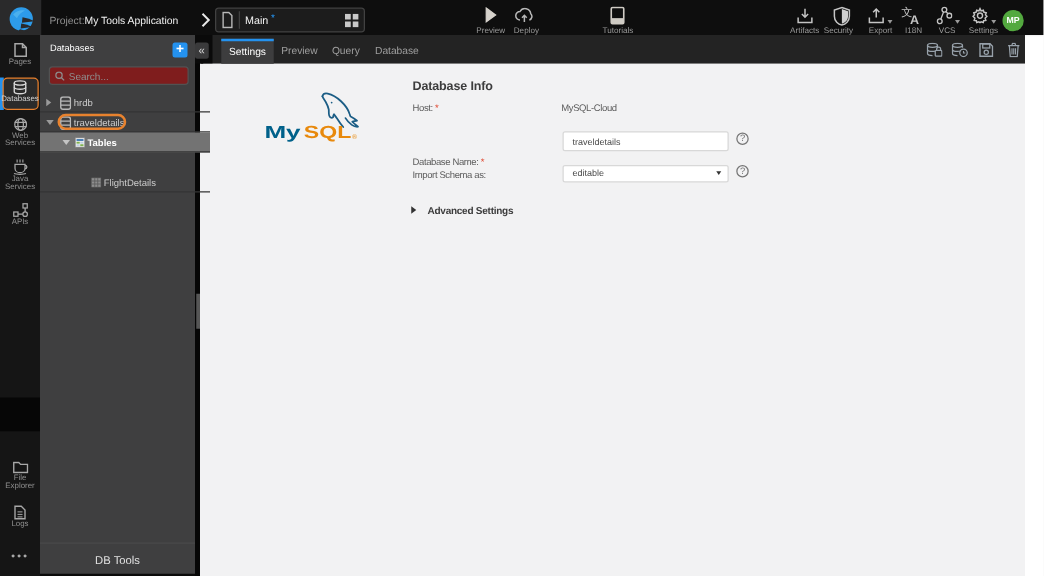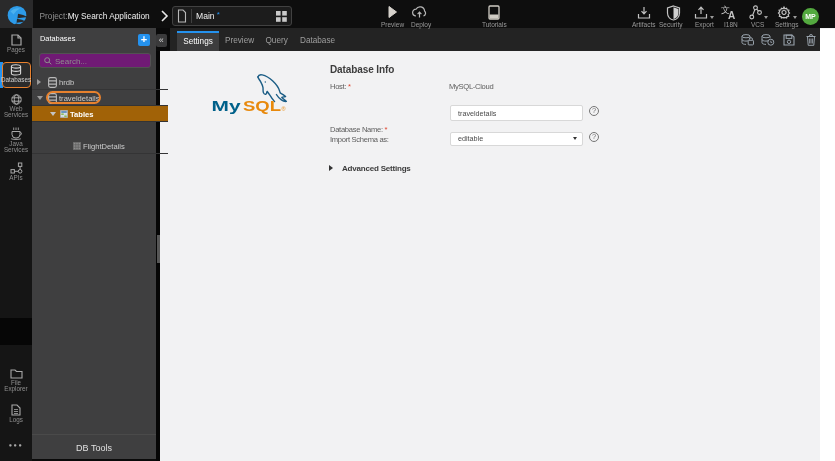--- a/index.html
+++ b/index.html
@@ -13,21 +13,21 @@
   .tb-label { position:absolute; font-size:6.5px; color:#9a9a9a; white-space:nowrap; }
   .caret { position:absolute; width:0; height:0; border-left:2.5px solid transparent; border-right:2.5px solid transparent; border-top:3px solid #9a9a9a; }
   
   #sidebar { left:0; top:28px; width:32px; height:433px; background:#151515; }
   .sb-item { position:absolute; left:0; width:32px; text-align:center; color:#8f8f8f; font-size:6.3px; line-height:6px; }
   .sb-item svg { display:block; margin:0 auto 1px auto; }
   
   #panel { left:32px; top:28px; width:124px; height:433px; background:#3f3f40; }
   #panel-hd { position:absolute; left:8px; top:6px; color:#ffffff; font-size:8px; }
   #plus { position:absolute; left:138px; top:34px; width:12px; height:12px; background:#2492ef; border-radius:2px; color:#fff; font-size:11px; line-height:11px; text-align:center; font-weight:bold; }
-  #search { position:absolute; left:39px; top:53px; width:112px; height:15px; background:#701a75; border:1px solid #525252; border-radius:3px; color:#8e8e8e; font-size:8px; line-height:13px; }
+  #search { position:absolute; left:39px; top:53px; width:112px; height:15px; background:#7f1d1d; border:1px solid #525252; border-radius:3px; color:#8e8e8e; font-size:8px; line-height:13px; }
   .row { position:absolute; left:32px; width:136px; height:16px; border-bottom:1px solid #343435; color:#cccccc; font-size:7.6px; }
   .row .txt { position:absolute; top:4px; }
   .tri-r { position:absolute; width:0; height:0; border-top:3.5px solid transparent; border-bottom:3.5px solid transparent; border-left:4.5px solid #9a9a9a; }
   .tri-d { position:absolute; width:0; height:0; border-left:3.5px solid transparent; border-right:3.5px solid transparent; border-top:4.5px solid #9a9a9a; }
   #dbtools { position:absolute; left:32px; top:434px; width:124px; height:27px; border-top:1px solid #4a4a4a; color:#e0e0e0; font-size:9px; text-align:center; line-height:26px; }
   
   #strip { left:156px; top:28px; width:4px; height:433px; background:#060606; }
   #thumb { left:157px; top:235px; width:2.5px; height:28px; background:#565656; }
   
   #tabbar { left:161px; top:28px; width:659px; height:23px; background:#232323; }
@@ -58,21 +58,21 @@
   <div class="abs" id="content"></div>
   <div class="abs" id="gutter"></div>
 
   <svg class="abs" style="left:7px;top:5px" width="21" height="21" viewBox="0 0 21 21">
     <circle cx="10" cy="10.2" r="9.3" fill="#2d9be9"></circle>
     <path d="M11 8.8 Q16.5 9.6 20.6 12.0 L10.5 13.2 Z" fill="#2a2a2b"></path>
     <path d="M10 13.8 Q15 14.4 18.8 16.6 L9.5 17.8 Z" fill="#2a2a2b"></path>
     <path d="M9 18.4 Q13 19 16 21.2 L11.5 23.5 Q9 21.5 7.8 19.6 Z" fill="#2a2a2b"></path>
     <path d="M3.5 6.5 Q7.5 2.5 13 3.4 Q8.5 5.5 6.6 9.5 Z" fill="#5cbbf0" opacity="0.65"></path>
   </svg>
-  <div class="abs" style="left:39.5px;top:10.5px;font-size:8.3px;color:#8f8f8f">Project:<span style="color:#f0f0f0">My Search Application</span></div>
+  <div class="abs" style="left:39.5px;top:10.5px;font-size:8.3px;color:#8f8f8f">Project:<span style="color:#f0f0f0">My Tools Application</span></div>
   <svg class="abs" style="left:160px;top:10px" width="9" height="12" viewBox="0 0 9 12">
       <path d="M2 1 L7 6 L2 11" stroke="#e8e8e8" stroke-width="1.6" fill="none"></path>
     </svg>
   <div class="abs" style="left:172px;top:6px;width:120px;height:20px;background:#1c1c1c;border:1px solid #414141;border-radius:3px"></div>
   <svg class="abs" style="left:177px;top:9px" width="10" height="14" viewBox="0 0 10 14">
       <path d="M1.5 1 H6 L8.5 3.5 V13 H1.5 Z" fill="none" stroke="#b9b9b9" stroke-width="1.1"></path>
     </svg>
   <div class="abs" style="left:190.5px;top:9px;width:1px;height:14px;background:#414141"></div>
   <div class="abs" style="left:196px;top:9.5px;font-size:8.6px;color:#f2f2f2">Main<span style="color:#2492ef;font-size:8px;vertical-align:2px">&nbsp;*</span></div>
   <svg class="abs" style="left:276px;top:10.5px" width="11" height="11" viewBox="0 0 11 11" fill="#c9c9c9">
@@ -209,21 +209,21 @@
   </div>
   <div class="abs row" style="top:90px">
     <div class="tri-d" style="left:5px;top:6px"></div>
     <svg style="position:absolute;left:16px;top:2.5px" width="9" height="11" viewBox="0 0 9 11">
       <rect x="0.6" y="0.6" width="7.8" height="9.8" rx="1.8" fill="none" stroke="#b9b9b9" stroke-width="1.1"></rect>
       <path d="M0.8 3.9 H8.2 M0.8 7.1 H8.2" stroke="#b9b9b9" stroke-width="1.1"></path>
     </svg>
     <span class="txt" style="left:27px">traveldetails</span>
     <div style="position:absolute;left:13.5px;top:0.5px;width:55px;height:13.5px;border:2px solid #e8822e;border-radius:7.5px"></div>
   </div>
-  <div class="abs row" style="top:106px;background:#a16207;color:#fff;font-weight:bold">
+  <div class="abs row" style="top:106px;background:#737373;color:#fff;font-weight:bold">
     <div class="tri-d" style="left:18px;top:6px;border-top-color:#c4c4c4"></div>
     <svg style="position:absolute;left:28px;top:4px" width="8" height="8" viewBox="0 0 8 8">
       <rect x="0.3" y="0.3" width="7.4" height="7.4" fill="#f2f2f2" stroke="#9a9a9a" stroke-width="0.6"></rect>
       <rect x="1.2" y="1.2" width="5.6" height="1.6" fill="#4a7fb5"></rect>
       <rect x="1.2" y="3.4" width="2.6" height="1.5" fill="#7fb24f"></rect>
       <rect x="4.2" y="3.4" width="2.6" height="1.5" fill="#c0cfe0"></rect>
       <rect x="1.2" y="5.4" width="2.6" height="1.5" fill="#c0cfe0"></rect>
       <rect x="4.2" y="5.4" width="2.6" height="1.5" fill="#7fb24f"></rect>
     </svg>
     <span class="txt" style="left:38px">Tables</span>

